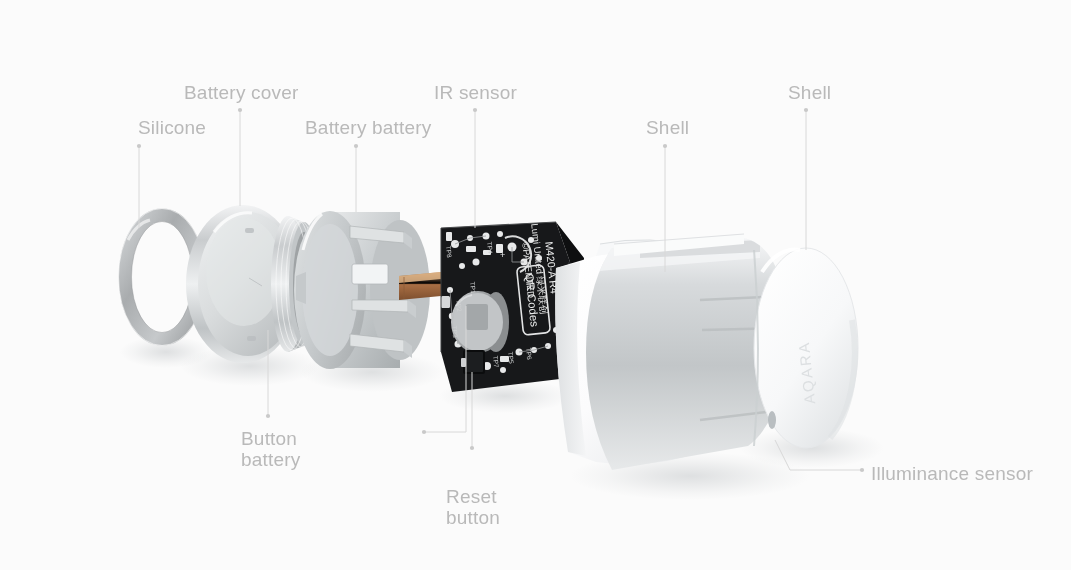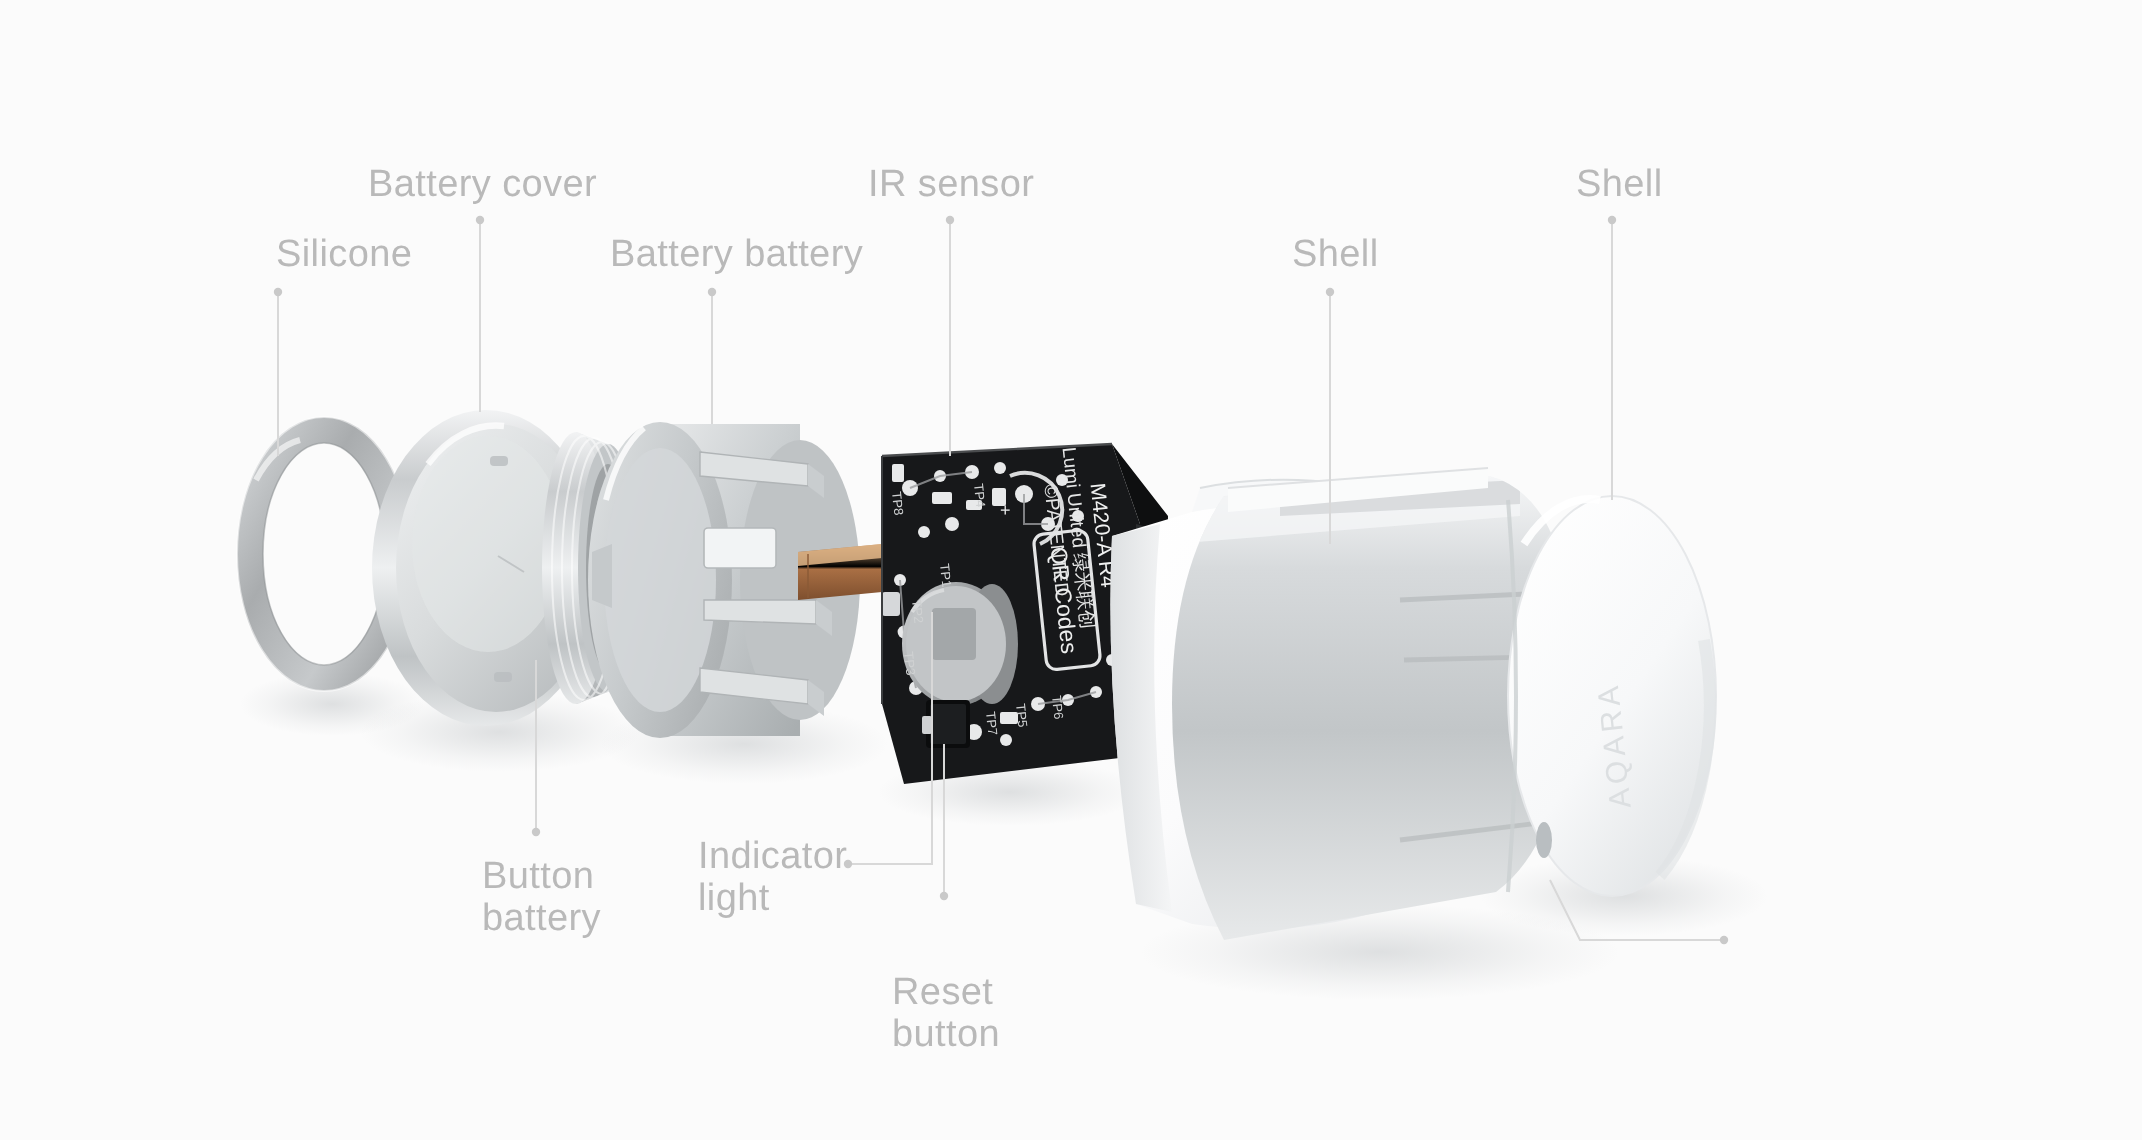--- a/index.html
+++ b/index.html
@@ -347,18 +347,17 @@
   </svg>
 
   <div class="callout" style="left:110px;top:117px;margin-left:28px;">Silicone</div>
   <div class="callout" style="left:184px;top:82px;">Battery cover</div>
   <div class="callout" style="left:305px;top:117px;">Battery battery</div>
   <div class="callout" style="left:434px;top:82px;">IR sensor</div>
   <div class="callout" style="left:646px;top:117px;">Shell</div>
   <div class="callout" style="left:788px;top:82px;text-align:center;">Shell</div>
   <div class="callout" style="left:241px;top:428px;">Button
 battery</div>
-  <div class="callout" style="left:349px;top:418px;">Indicator
-light</div>
   <div class="callout" style="left:446px;top:486px;">Reset
 button</div>
+  <div class="callout" style="left:871px;top:463px;">Illuminance sensor</div>
 
 </div>
 
 </body></html>

